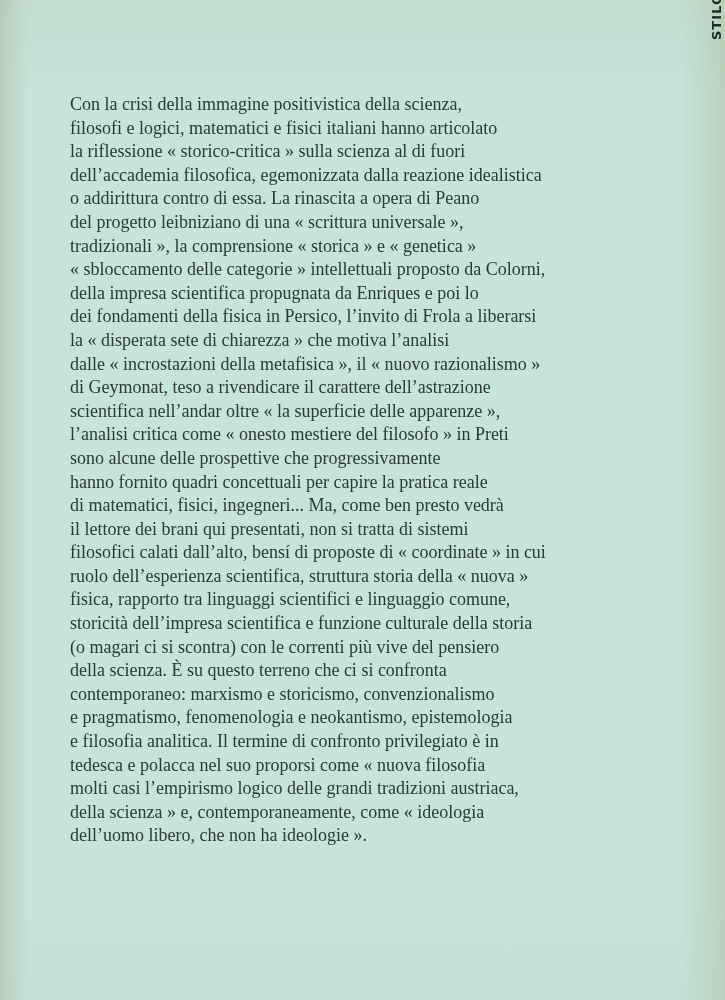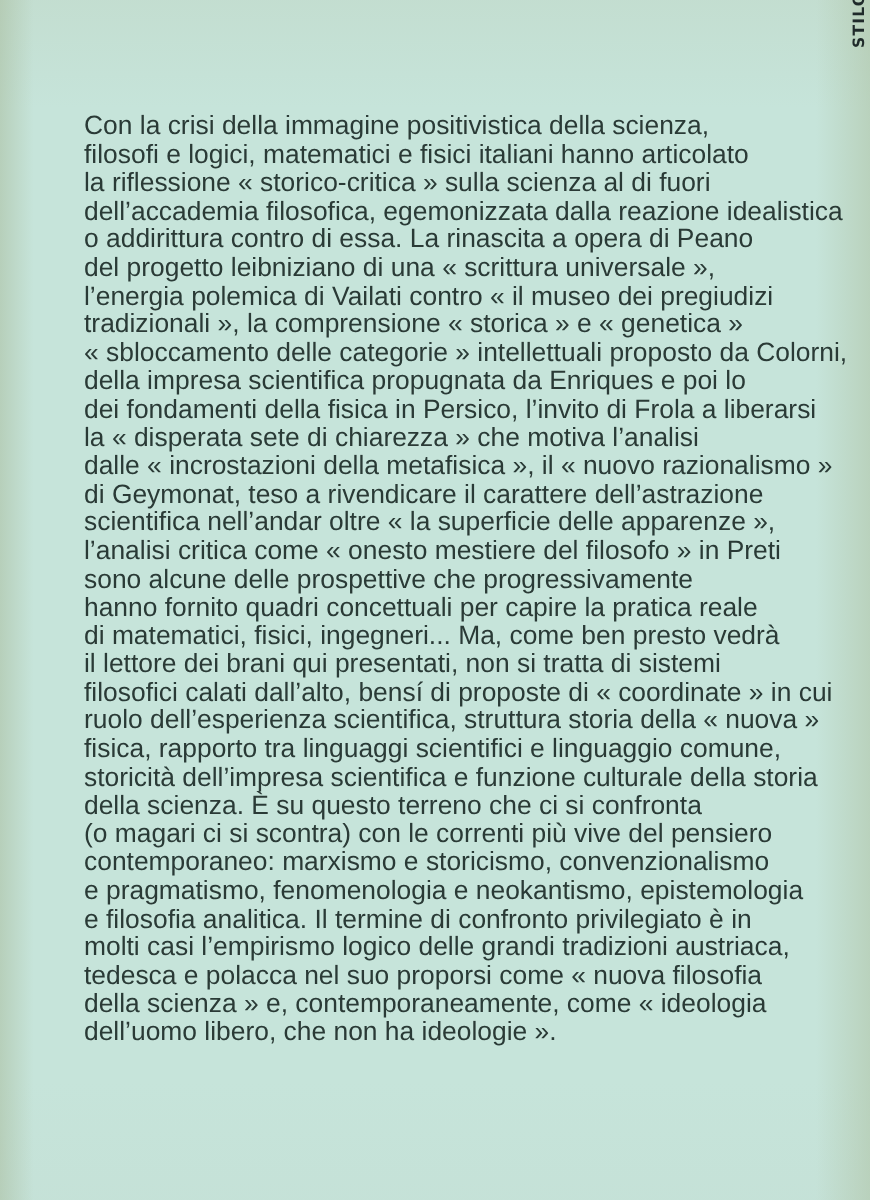--- a/index.html
+++ b/index.html
@@ -22,60 +22,59 @@
     font-family: "DejaVu Sans", sans-serif;
     font-weight: bold;
     font-size: 13px;
     letter-spacing: 1px;
     color: #1f2a2a;
     height: 40px;
     text-align: left;
   }
   .blurb {
     position: absolute; left: 70px; top: 93px; width: 620px;
-    font-family: Liberation Sans, sans-serif;
-    font-size: 22px;
+    font-family: Liberation Serif, serif;
+    font-size: 18px;
     line-height: 23.6px;
     color: #2a3a36;
   }
   .blurb .line { white-space: nowrap; display: block; }
 </style>
 </head>
 <body>
 
 <div class="cover">
   <div class="spine-text">STILO</div>
   <div class="blurb" id="blurb">
       <span class="line">Con la crisi della immagine positivistica della scienza,</span>
       <span class="line">filosofi e logici, matematici e fisici italiani hanno articolato</span>
       <span class="line">la riflessione « storico-critica » sulla scienza al di fuori</span>
       <span class="line">dell’accademia filosofica, egemonizzata dalla reazione idealistica</span>
       <span class="line">o addirittura contro di essa. La rinascita a opera di Peano</span>
       <span class="line">del progetto leibniziano di una « scrittura universale »,</span>
-      <span class="line">l’energia polemica di Vailati contro « il museo dei pregiudizi</span>
       <span class="line">tradizionali », la comprensione « storica » e « genetica »</span>
       <span class="line">« sbloccamento delle categorie » intellettuali proposto da Colorni,</span>
       <span class="line">della impresa scientifica propugnata da Enriques e poi lo</span>
       <span class="line">dei fondamenti della fisica in Persico, l’invito di Frola a liberarsi</span>
       <span class="line">la « disperata sete di chiarezza » che motiva l’analisi</span>
       <span class="line">dalle « incrostazioni della metafisica », il « nuovo razionalismo »</span>
       <span class="line">di Geymonat, teso a rivendicare il carattere dell’astrazione</span>
       <span class="line">scientifica nell’andar oltre « la superficie delle apparenze »,</span>
       <span class="line">l’analisi critica come « onesto mestiere del filosofo » in Preti</span>
       <span class="line">sono alcune delle prospettive che progressivamente</span>
       <span class="line">hanno fornito quadri concettuali per capire la pratica reale</span>
       <span class="line">di matematici, fisici, ingegneri... Ma, come ben presto vedrà</span>
       <span class="line">il lettore dei brani qui presentati, non si tratta di sistemi</span>
       <span class="line">filosofici calati dall’alto, bensí di proposte di « coordinate » in cui</span>
       <span class="line">ruolo dell’esperienza scientifica, struttura storia della « nuova »</span>
       <span class="line">fisica, rapporto tra linguaggi scientifici e linguaggio comune,</span>
       <span class="line">storicità dell’impresa scientifica e funzione culturale della storia</span>
+      <span class="line">(o magari ci si scontra) con le correnti più vive del pensiero</span>
       <span class="line">della scienza. È su questo terreno che ci si confronta</span>
-      <span class="line">(o magari ci si scontra) con le correnti più vive del pensiero</span>
       <span class="line">contemporaneo: marxismo e storicismo, convenzionalismo</span>
       <span class="line">e pragmatismo, fenomenologia e neokantismo, epistemologia</span>
       <span class="line">e filosofia analitica. Il termine di confronto privilegiato è in</span>
+      <span class="line">tedesca e polacca nel suo proporsi come « nuova filosofia</span>
       <span class="line">molti casi l’empirismo logico delle grandi tradizioni austriaca,</span>
-      <span class="line">tedesca e polacca nel suo proporsi come « nuova filosofia</span>
       <span class="line">della scienza » e, contemporaneamente, come « ideologia</span>
       <span class="line">dell’uomo libero, che non ha ideologie ».</span>
     </div>
 </div>
 
 </body></html>

